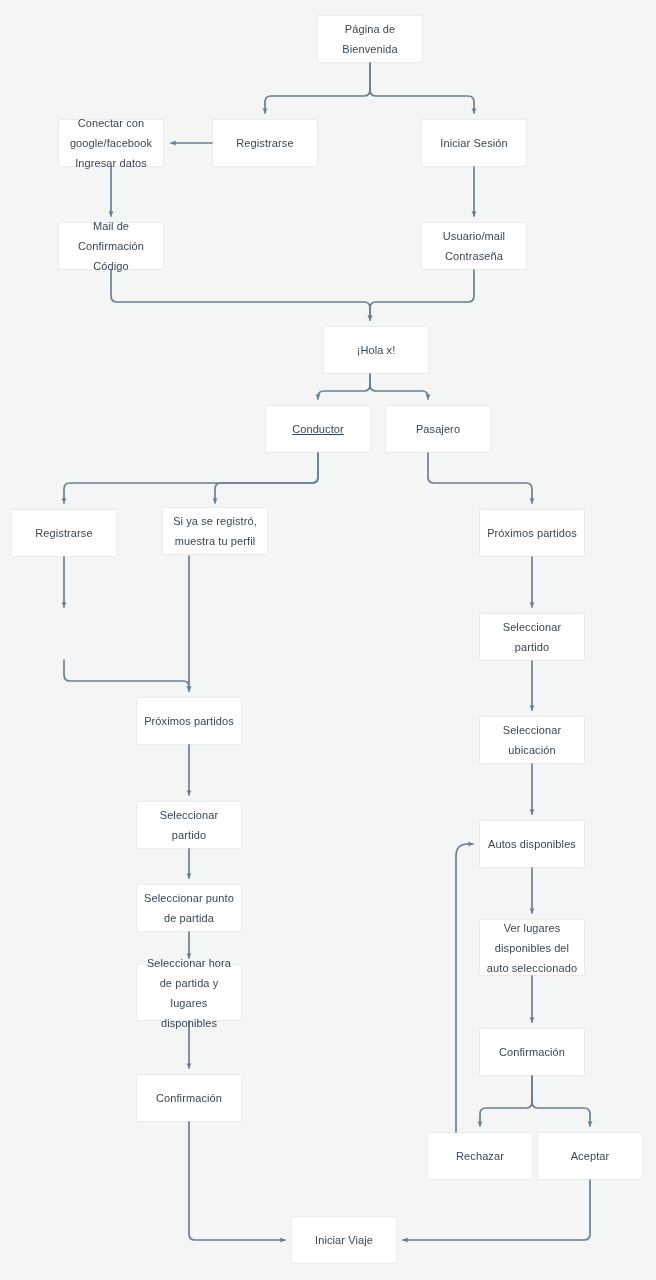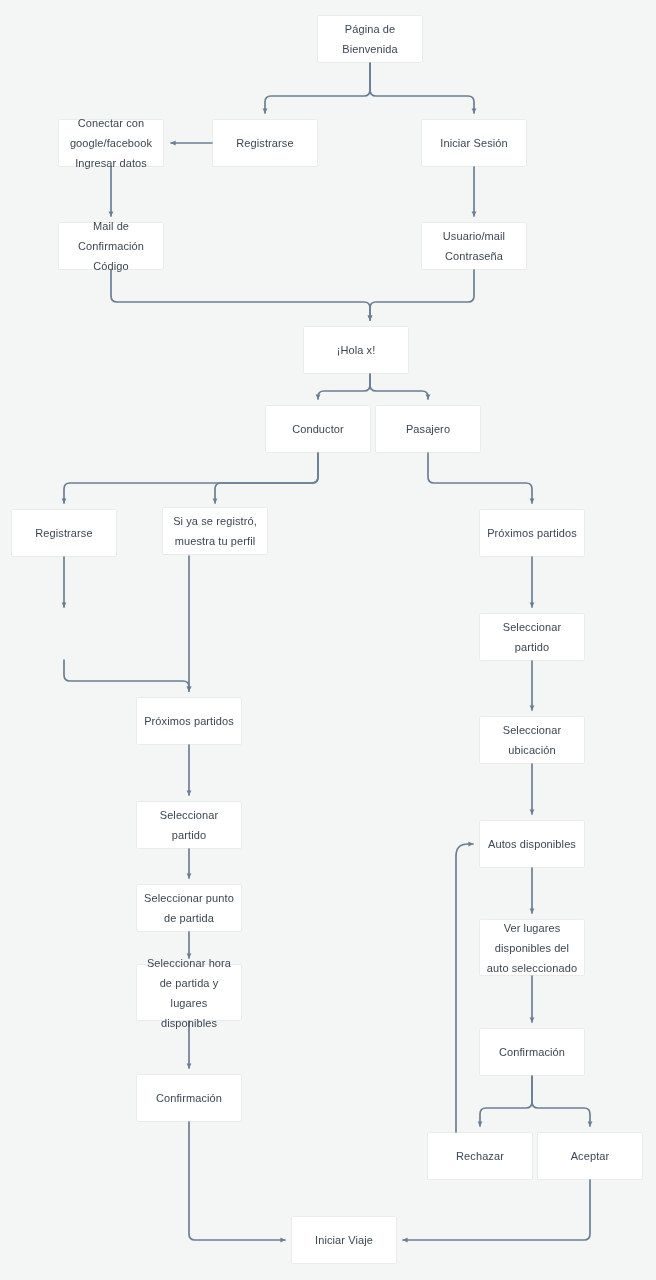--- a/index.html
+++ b/index.html
@@ -119,27 +119,27 @@
   </div>
   <div class="node" style="left:422px;top:120px;width:104px;height:46px;">
     <span>Iniciar Sesión</span>
   </div>
   <div class="node" style="left:59px;top:223px;width:104px;height:46px;">
     <span>Mail de Confirmación Código</span>
   </div>
   <div class="node" style="left:422px;top:223px;width:104px;height:46px;">
     <span>Usuario/mail Contraseña</span>
   </div>
-  <div class="node" style="left:304px;top:327px;width:104px;height:46px;">
+  <div class="node" style="left:324px;top:327px;width:104px;height:46px;">
     <span>¡Hola x!</span>
   </div>
-  <div class="node" style="left:266px;top:406px;width:104px;height:46px;">
+  <div class="node" style="left:266px;top:406px;width:104px;height:46px;text-decoration:underline;">
     <span>Conductor</span>
   </div>
-  <div class="node" style="left:376px;top:406px;width:104px;height:46px;">
+  <div class="node" style="left:386px;top:406px;width:104px;height:46px;">
     <span>Pasajero</span>
   </div>
   <div class="node" style="left:12px;top:510px;width:104px;height:46px;">
     <span>Registrarse</span>
   </div>
   <div class="node" style="left:163px;top:508px;width:104px;height:46px;">
     <span>Si ya se registró, muestra tu perfil</span>
   </div>
   <div class="node" style="left:480px;top:510px;width:104px;height:46px;">
     <span>Próximos partidos</span>

